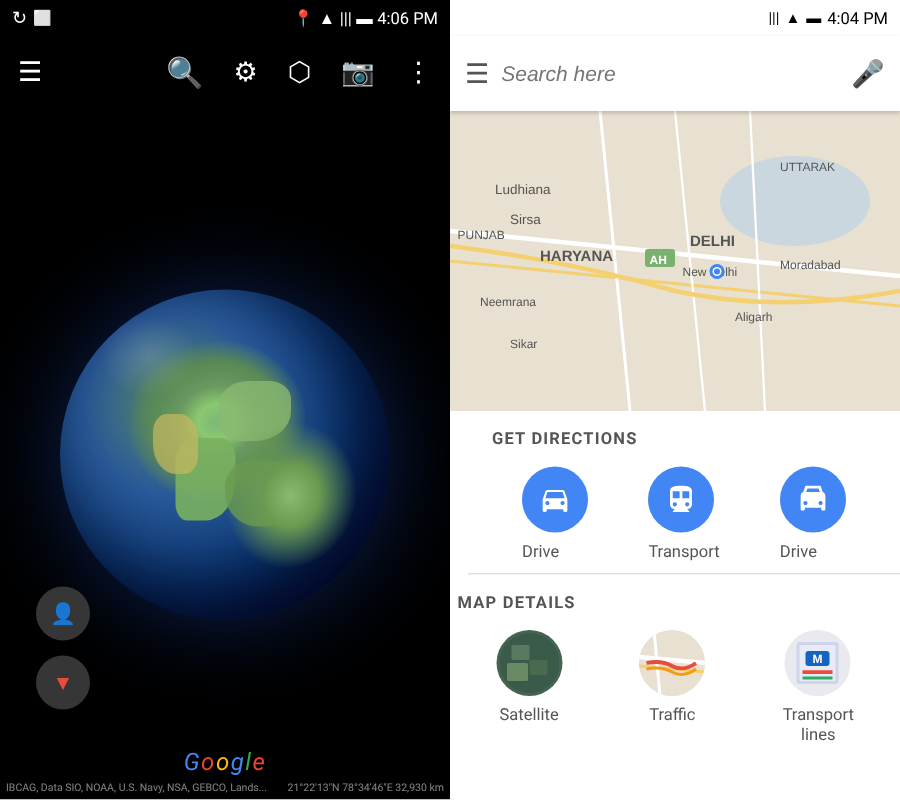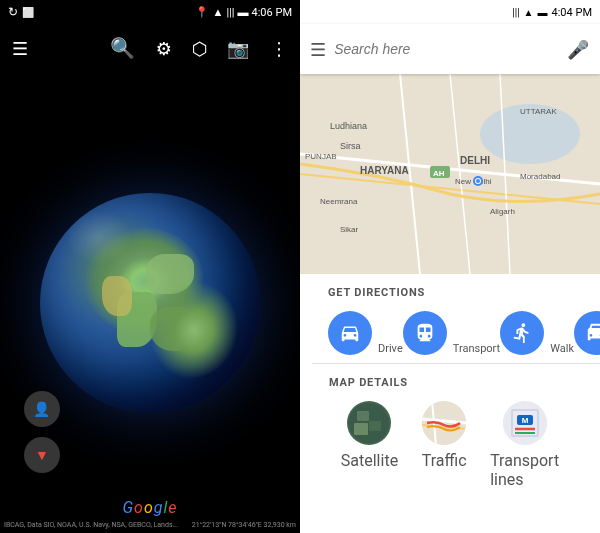--- a/index.html
+++ b/index.html
@@ -317,22 +317,22 @@
     }
 
     .directions-icons {
       display: flex;
       justify-content: space-around;
       align-items: flex-start;
     }
 
     .direction-item {
       display: flex;
-      flex-direction: row;
-      align-items: flex-end;
+      flex-direction: column;
+      align-items: flex-start;
       gap: 6px;
       cursor: pointer;
     }
 
     .direction-circle {
       width: 44px;
       height: 44px;
       border-radius: 50%;
       background: #4285f4;
       display: flex;
@@ -342,41 +342,41 @@
       font-size: 18px;
     }
 
     .direction-label {
       font-size: 11px;
       color: #555;
       text-align: center;
     }
 
     .map-details {
-      padding: 12px 29px 8px;
+      padding: 12px 5px 8px;
     }
 
     .details-icons {
       display: flex;
       justify-content: space-around;
       align-items: flex-start;
     }
 
     .detail-item {
       display: flex;
       flex-direction: column;
       align-items: center;
       gap: 6px;
       cursor: pointer;
     }
 
     .detail-label {
-      font-size: 16px;
+      font-size: 11px;
       color: #555;
-      text-align: left;
+      text-align: center;
     }
 
     
     .satellite-thumb {
       width: 44px;
       height: 44px;
       border-radius: 50%;
       background: radial-gradient(circle, #5a7a5a, #3a5a4a);
       display: flex;
       align-items: center;
@@ -545,28 +545,20 @@
 
       <div class="direction-item">
         <div class="direction-circle">
           <svg width="22" height="22" viewBox="0 0 24 24" fill="white">
               <path d="M12 2c-4.42 0-8 .5-8 4v9.5C4 17.43 5.57 19 7.5 19L6 20.5v.5h12v-.5L16.5 19c1.93 0 3.5-1.57 3.5-3.5V6c0-3.5-3.58-4-8-4zM7.5 17c-.83 0-1.5-.67-1.5-1.5S6.67 14 7.5 14s1.5.67 1.5 1.5S8.33 17 7.5 17zm3.5-6H6V6h5v5zm5.5 6c-.83 0-1.5-.67-1.5-1.5s.67-1.5 1.5-1.5 1.5.67 1.5 1.5-.67 1.5-1.5 1.5zm1.5-6h-5V6h5v5z"></path>
             </svg>
         </div>
         <span class="direction-label">Transport</span>
       </div>
 
-      <div class="direction-item">
-        <div class="direction-circle">
-          <svg width="22" height="22" viewBox="0 0 24 24" fill="white">
-              <path d="M13.49 5.48c1.1 0 2-.9 2-2s-.9-2-2-2-2 .9-2 2 .9 2 2 2zm-3.6 13.9l1-4.4 2.1 2v6h2v-7.5l-2.1-2 .6-3c1.3 1.5 3.3 2.5 5.5 2.5v-2c-1.9 0-3.5-1-4.3-2.4l-1-1.6c-.4-.6-1-1-1.7-1-.3 0-.5.1-.8.1l-5.2 2.2v4.7h2v-3.4l1.8-.7-1.6 8.1-4.9-1-.4 2 7 1.4z"></path>
-            </svg>
-        </div>
-        <span class="direction-label">Walk</span>
-      </div>
 
       <div class="direction-item">
         <div class="direction-circle">
           <svg width="22" height="22" viewBox="0 0 24 24" fill="white">
               <path d="M19 6.4L17.5 2h-11L5 6.4C3.8 6.9 3 8.1 3 9.5V19c0 .6.4 1 1 1h1c.6 0 1-.4 1-1v-1h12v1c0 .6.4 1 1 1h1c.6 0 1-.4 1-1V9.5c0-1.4-.8-2.6-2-3.1zM8 4h8l1 2.5H7L8 4zm-1.5 12c-.8 0-1.5-.7-1.5-1.5S5.7 13 6.5 13s1.5.7 1.5 1.5S7.3 16 6.5 16zm11 0c-.8 0-1.5-.7-1.5-1.5s.7-1.5 1.5-1.5 1.5.7 1.5 1.5-.7 1.5-1.5 1.5z"></path>
             </svg>
         </div>
         <span class="direction-label">Drive</span>
       </div>
 

